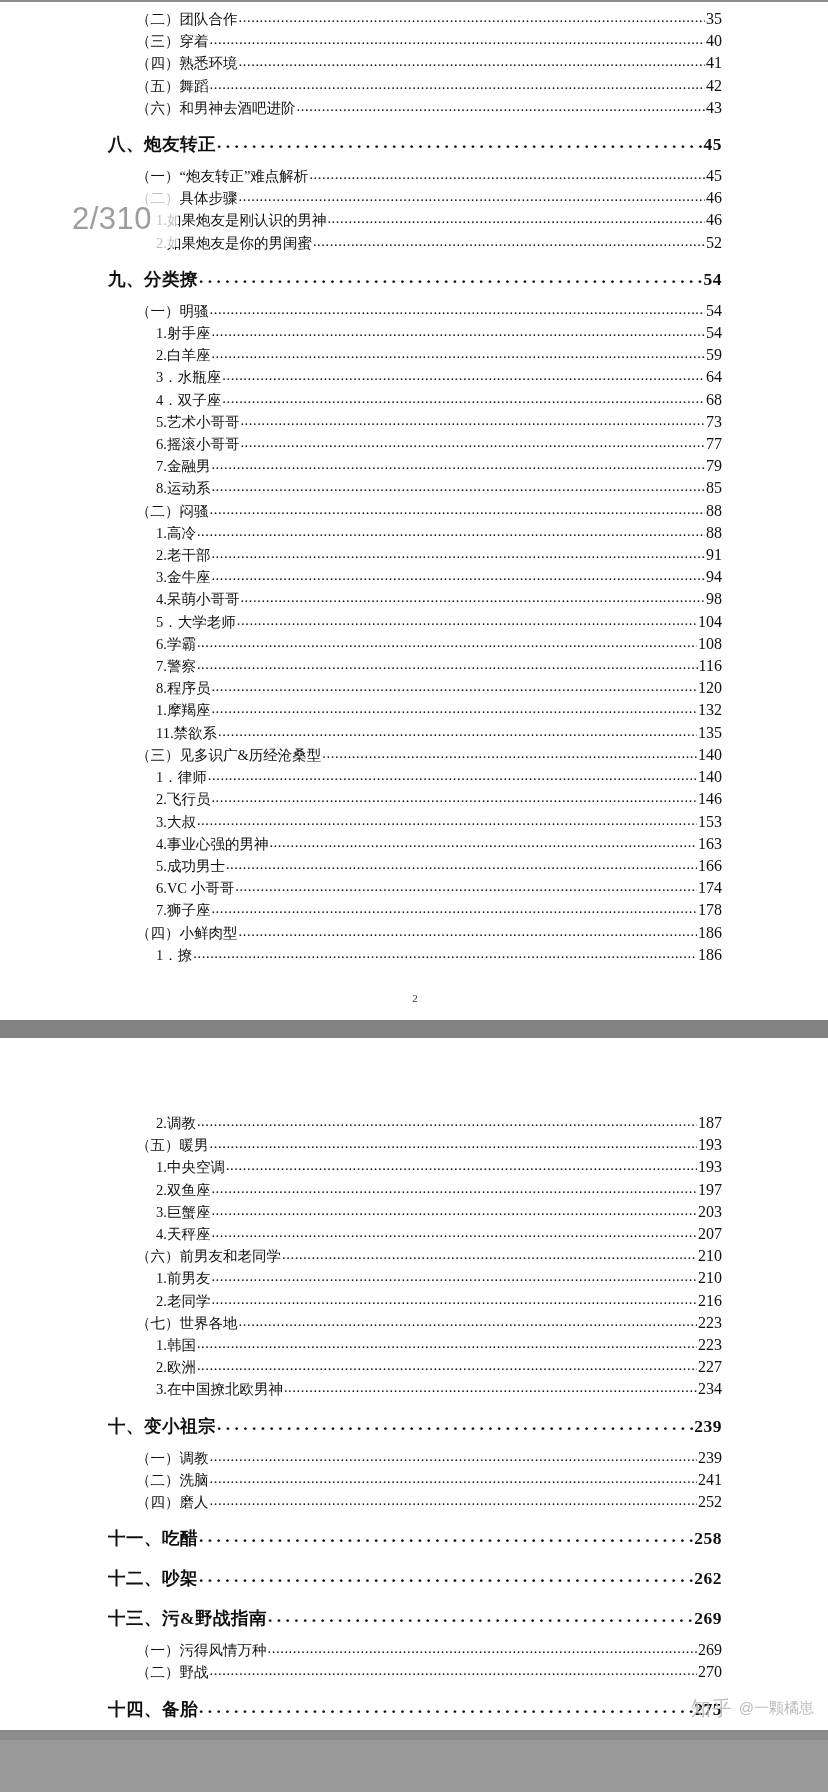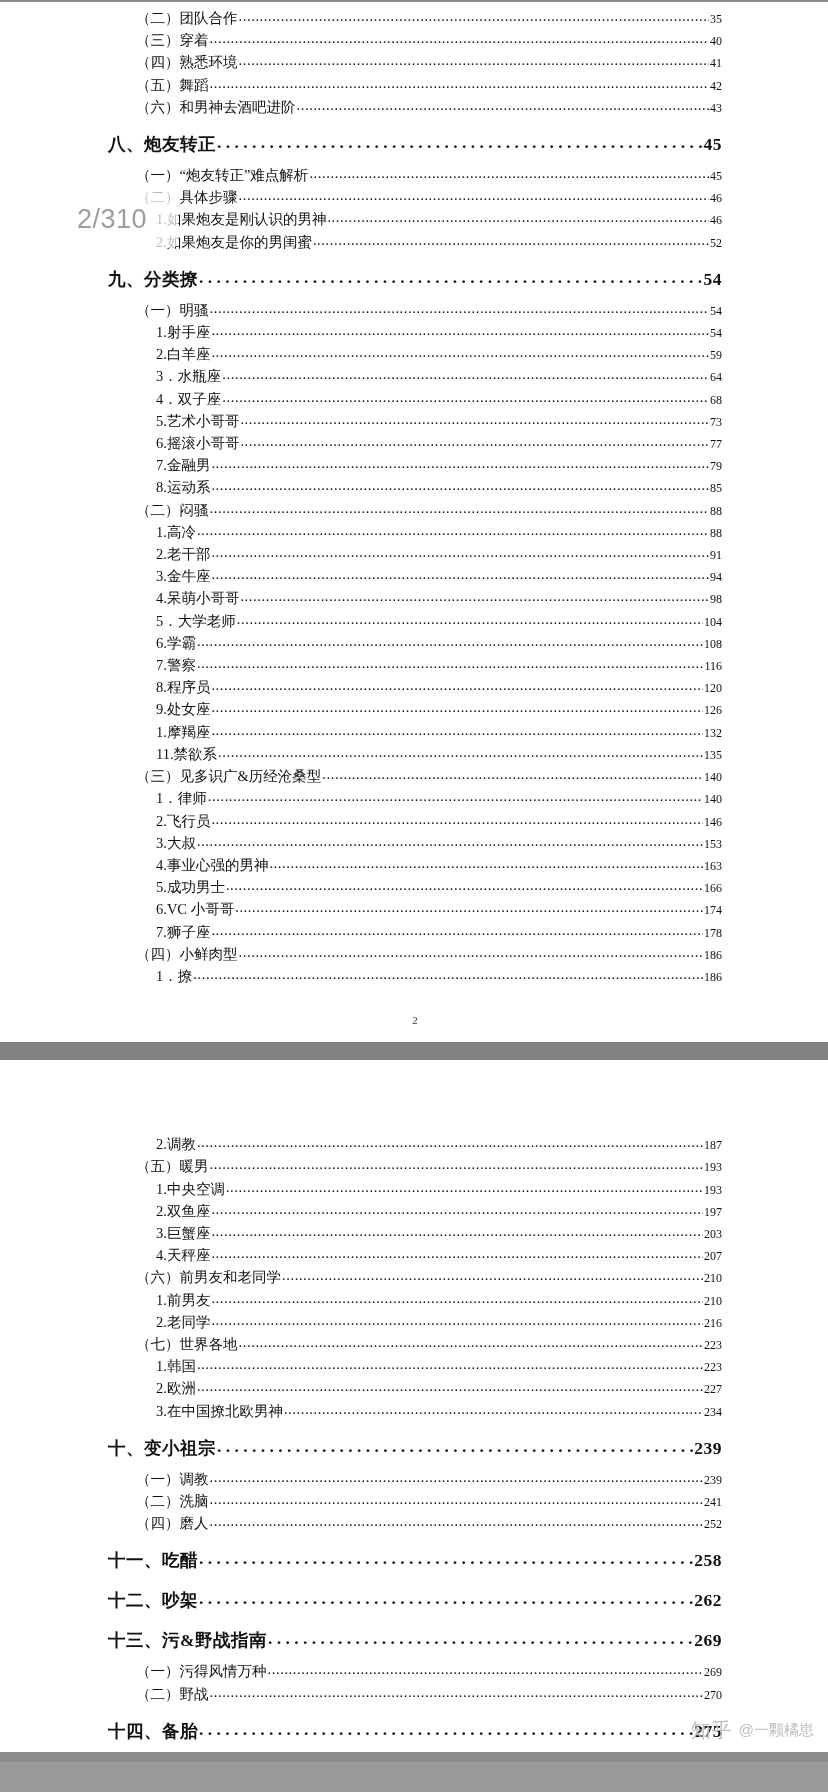--- a/index.html
+++ b/index.html
@@ -78,21 +78,21 @@
   .lvl-2 {
     font-size: 14.5px;
     line-height: 21.2px;
     padding-left: 28px;
   }
   .lvl-3 {
     font-size: 14.5px;
     line-height: 21.2px;
     padding-left: 48px;
   }
-  .lvl-2 .toc-page, .lvl-3 .toc-page { font-size: 12px; }
+  .lvl-2 .toc-page, .lvl-3 .toc-page { font-size: 16px; }
 
   .folio {
     text-align: center;
     font-size: 11px;
     color: #333;
     margin-top: 26px;
     padding-bottom: 16px;
   }
 
   .pad-top-1 { padding-top: 6px; }
@@ -104,21 +104,21 @@
     left: 46px;
     top: 190px;
     width: 132px;
     height: 58px;
     background: rgba(255,255,255,0.72);
     border-radius: 6px;
     display: flex;
     align-items: center;
     justify-content: center;
     color: #9d9d9d;
-    font-size: 27px;
+    font-size: 31px;
     font-family: "Liberation Sans", sans-serif;
     letter-spacing: 0.5px;
     z-index: 20;
   }
 
   
   .watermark {
     position: absolute;
     right: 14px;
     bottom: 8px;
@@ -297,25 +297,20 @@
             <span class="toc-title">7.警察</span>
             <span class="toc-leader"></span>
             <span class="toc-page">116</span>
           </div>
           <div class="toc-row lvl-3">
             <span class="toc-title">8.程序员</span>
             <span class="toc-leader"></span>
             <span class="toc-page">120</span>
           </div>
           <div class="toc-row lvl-3">
-            <span class="toc-title">9.处女座</span>
-            <span class="toc-leader"></span>
-            <span class="toc-page">126</span>
-          </div>
-          <div class="toc-row lvl-3">
             <span class="toc-title">1.摩羯座</span>
             <span class="toc-leader"></span>
             <span class="toc-page">132</span>
           </div>
           <div class="toc-row lvl-3">
             <span class="toc-title">11.禁欲系</span>
             <span class="toc-leader"></span>
             <span class="toc-page">135</span>
           </div>
           <div class="toc-row lvl-2">

